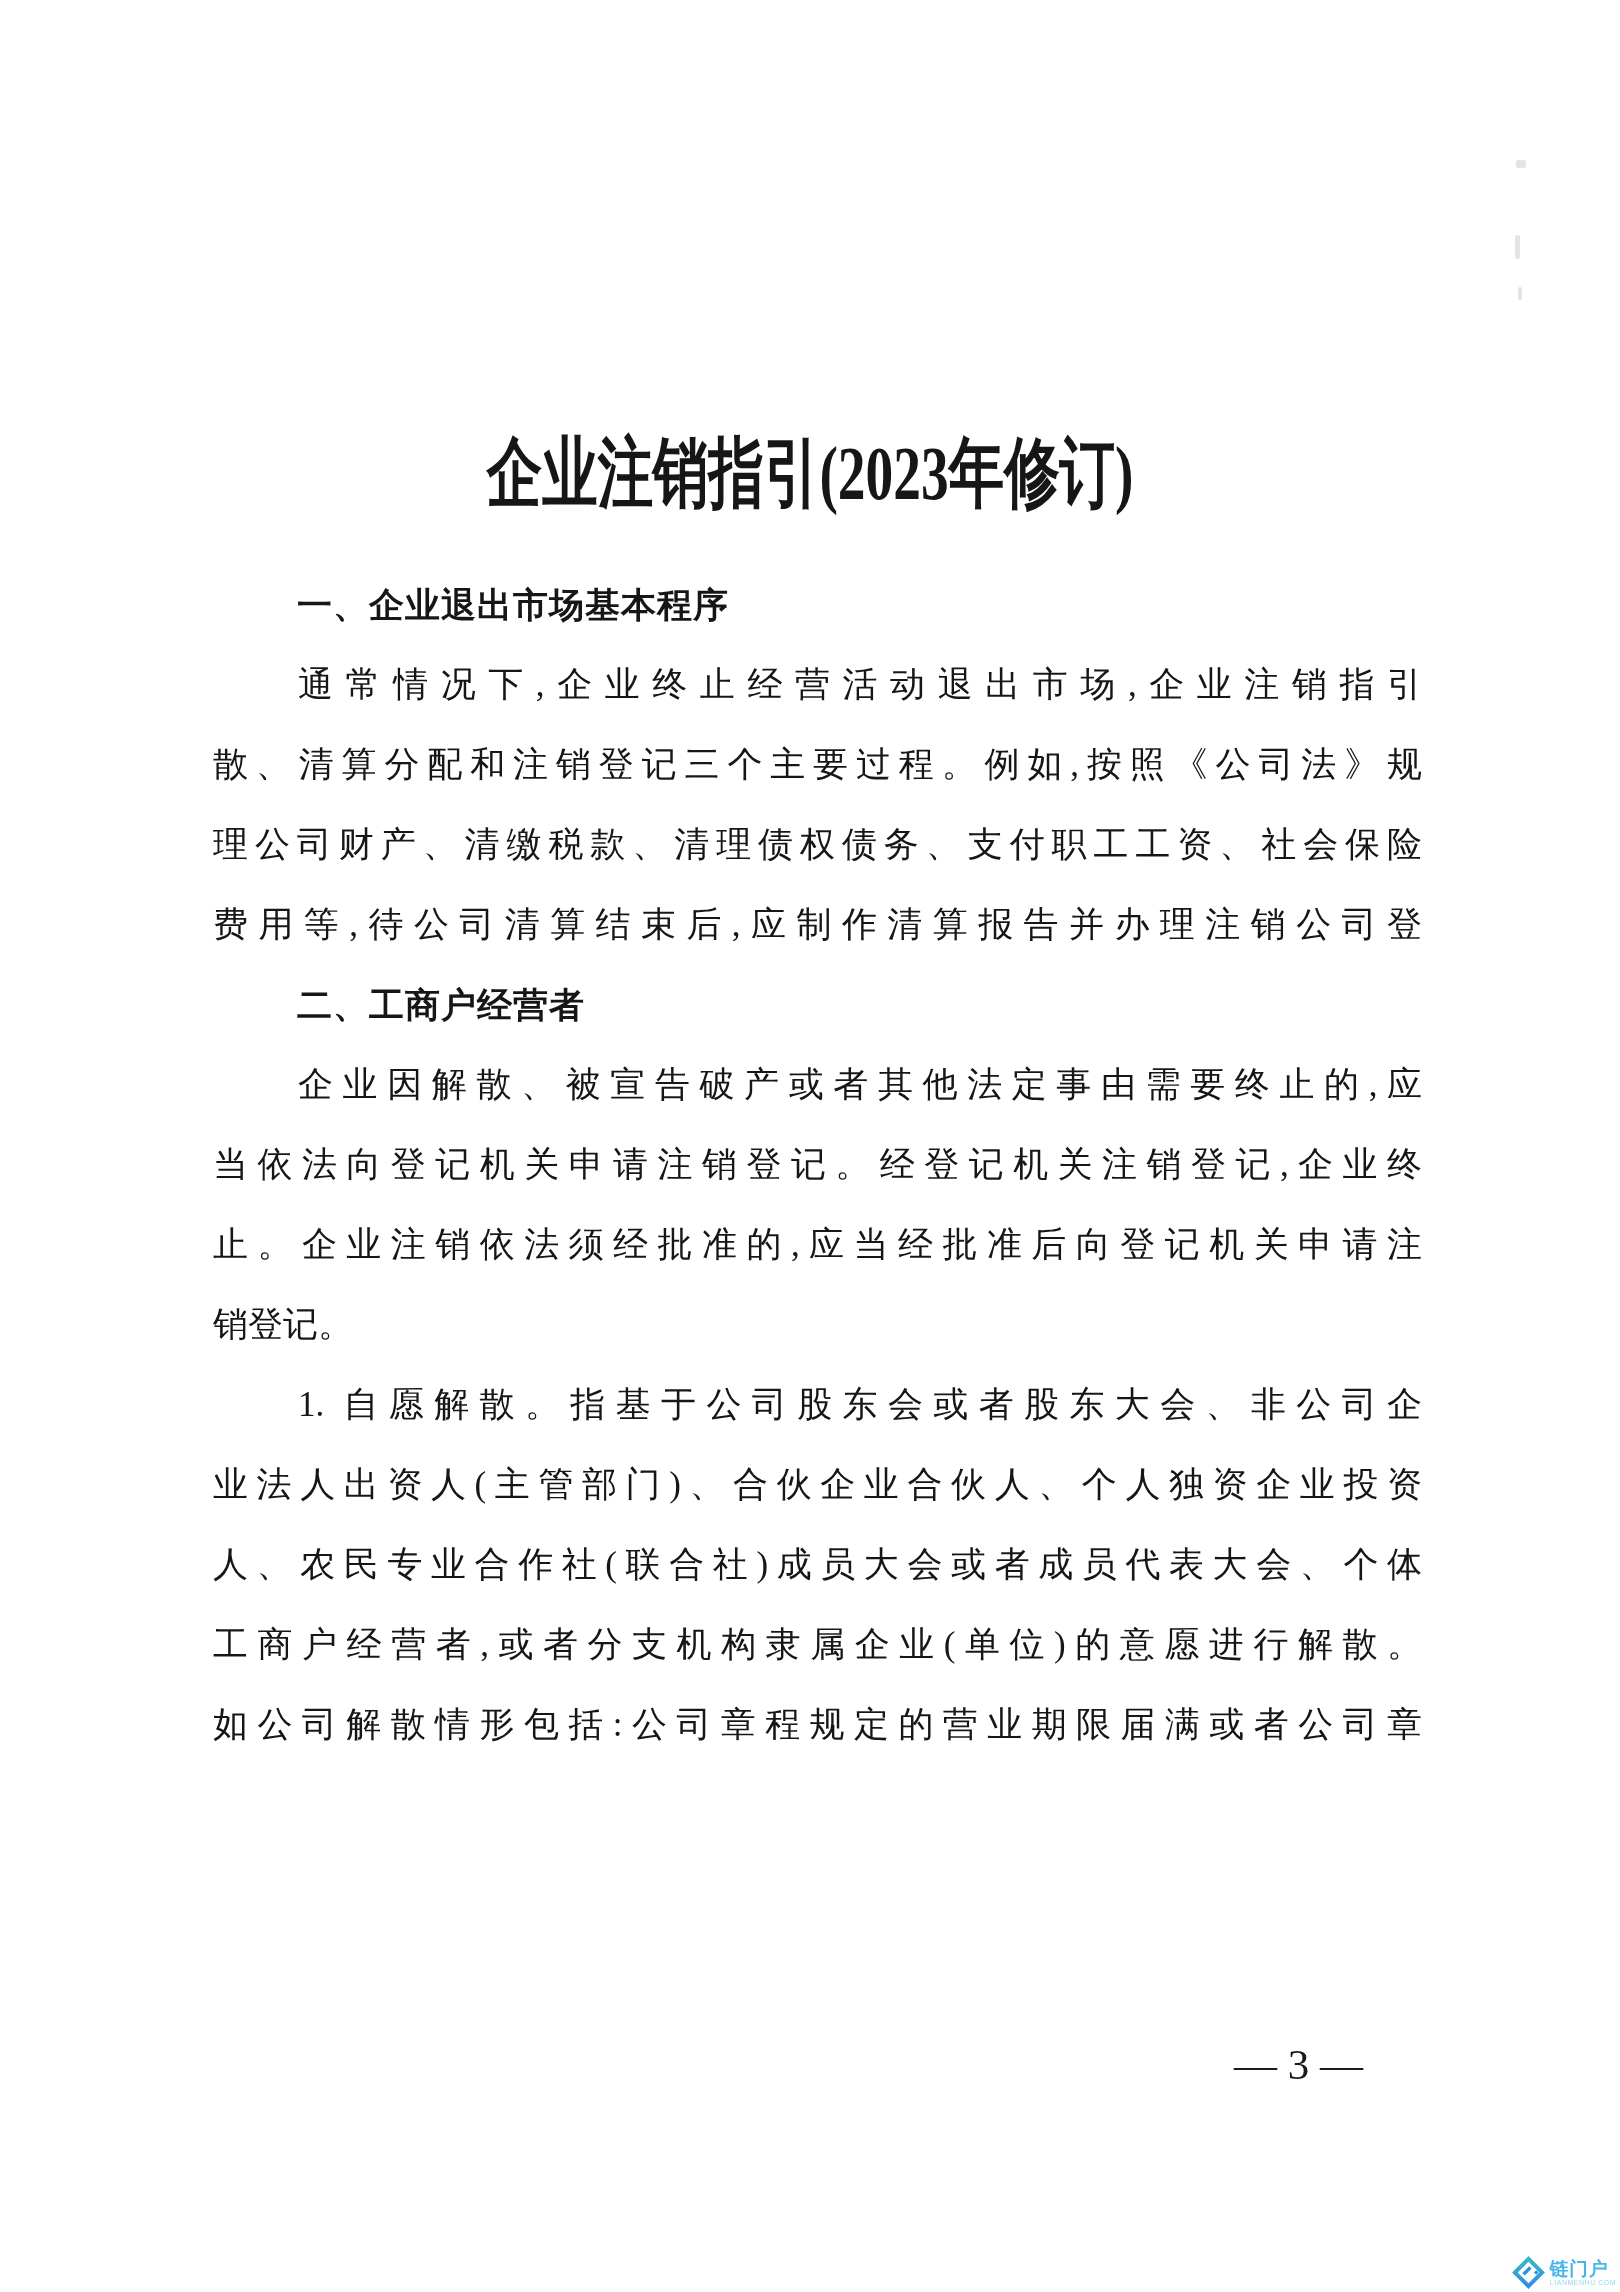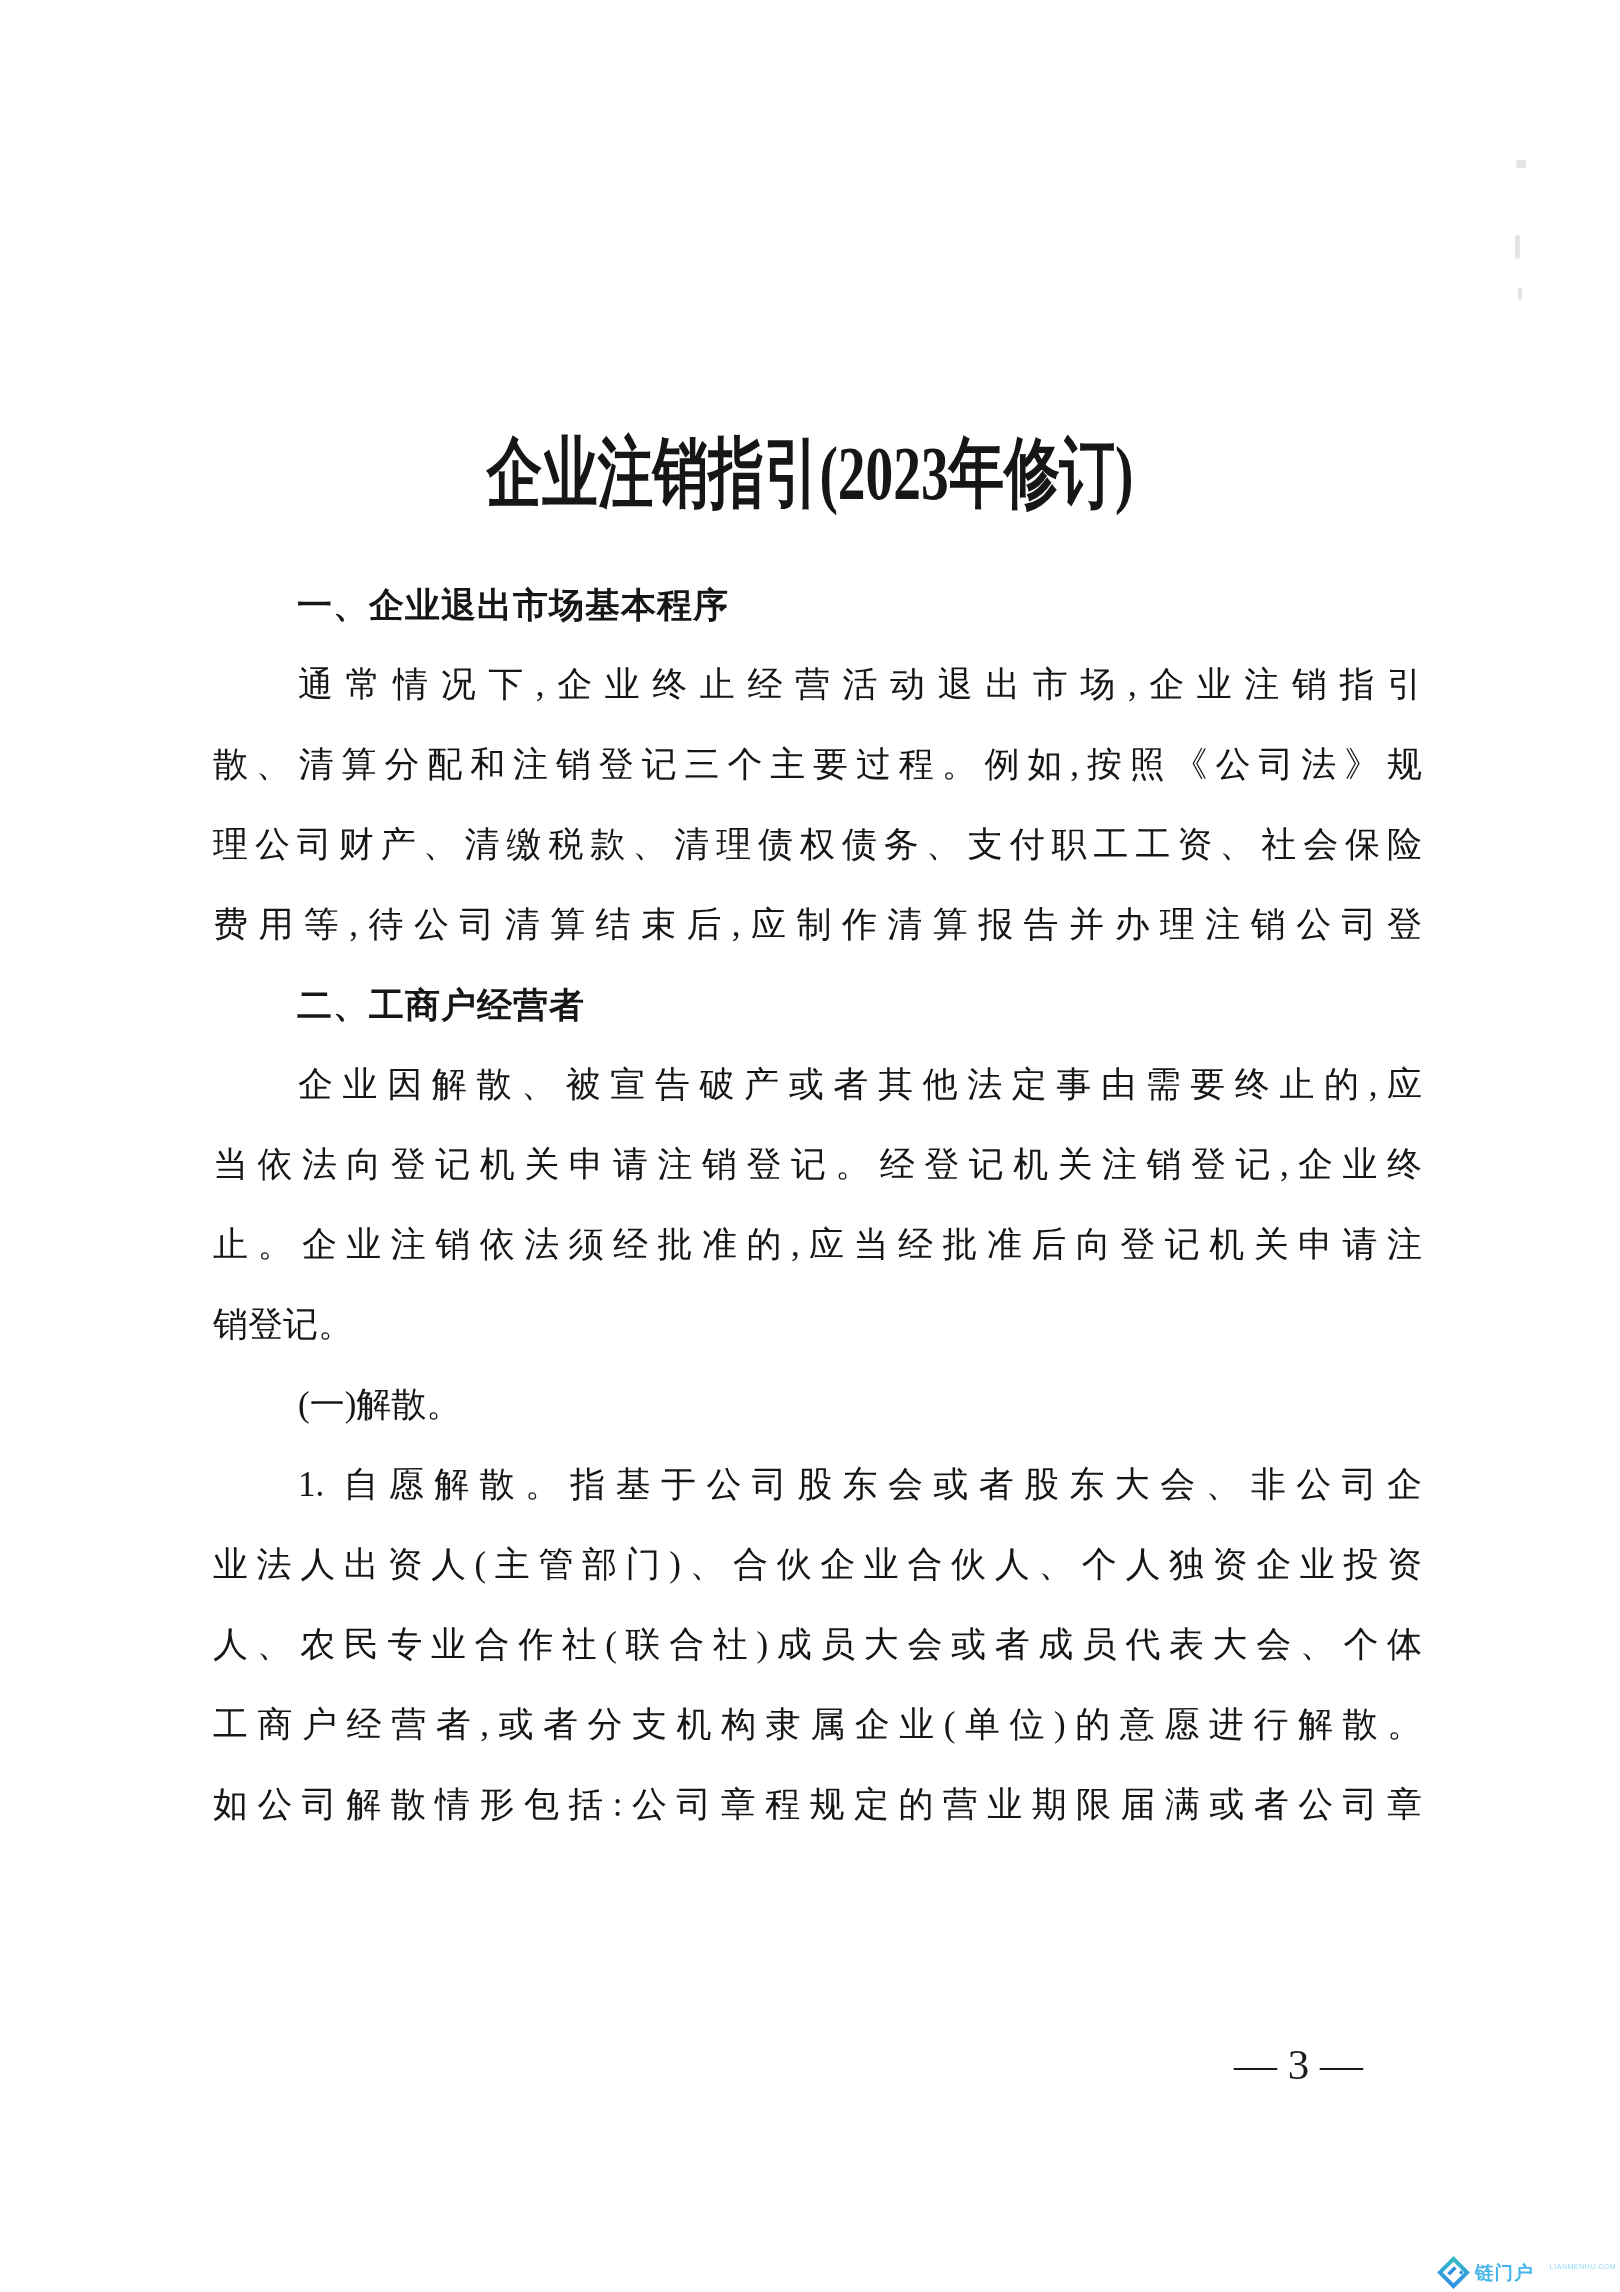--- a/index.html
+++ b/index.html
@@ -85,21 +85,21 @@
   
   .watermark {
     position: absolute;
     right: 3.9px;
     bottom: 2.9px;
     display: flex;
     align-items: center;
     gap: 3.9px;
   }
   .wm-icon { width: 35px; height: 35px; display: block; }
-  .wm-text { display: flex; flex-direction: row; justify-content: center; gap: 16px; }
+  .wm-text { display: flex; flex-direction: column; justify-content: center; }
   .wm-name {
     font-family: "Liberation Sans", sans-serif;
     font-weight: bold;
     font-size: 18.6px;
     line-height: 19.6px;
     color: #47b5ea;
     letter-spacing: 1px;
     white-space: nowrap;
   }
   .wm-domain {
@@ -122,21 +122,20 @@
     <div class="line heading">一、企业退出市场基本程序</div>
     <div class="line indent">通常情况下,企业终止经营活动退出市场,企业注销指引</div>
     <div class="line">散、清算分配和注销登记三个主要过程。例如,按照《公司法》规</div>
     <div class="line">理公司财产、清缴税款、清理债权债务、支付职工工资、社会保险</div>
     <div class="line">费用等,待公司清算结束后,应制作清算报告并办理注销公司登</div>
     <div class="line heading">二、工商户经营者</div>
     <div class="line indent">企业因解散、被宣告破产或者其他法定事由需要终止的,应</div>
     <div class="line">当依法向登记机关申请注销登记。经登记机关注销登记,企业终</div>
     <div class="line">止。企业注销依法须经批准的,应当经批准后向登记机关申请注</div>
     <div class="line plain">销登记。</div>
-    <div class="line plain indent">(一)解散。</div>
     <div class="line indent">1. 自愿解散。指基于公司股东会或者股东大会、非公司企</div>
     <div class="line">业法人出资人(主管部门)、合伙企业合伙人、个人独资企业投资</div>
     <div class="line">人、农民专业合作社(联合社)成员大会或者成员代表大会、个体</div>
     <div class="line">工商户经营者,或者分支机构隶属企业(单位)的意愿进行解散。</div>
     <div class="line">如公司解散情形包括:公司章程规定的营业期限届满或者公司章</div>
   </div>
 
   <div class="page-number">— 3 —</div>
 
   <span class="artifact a1"></span>

